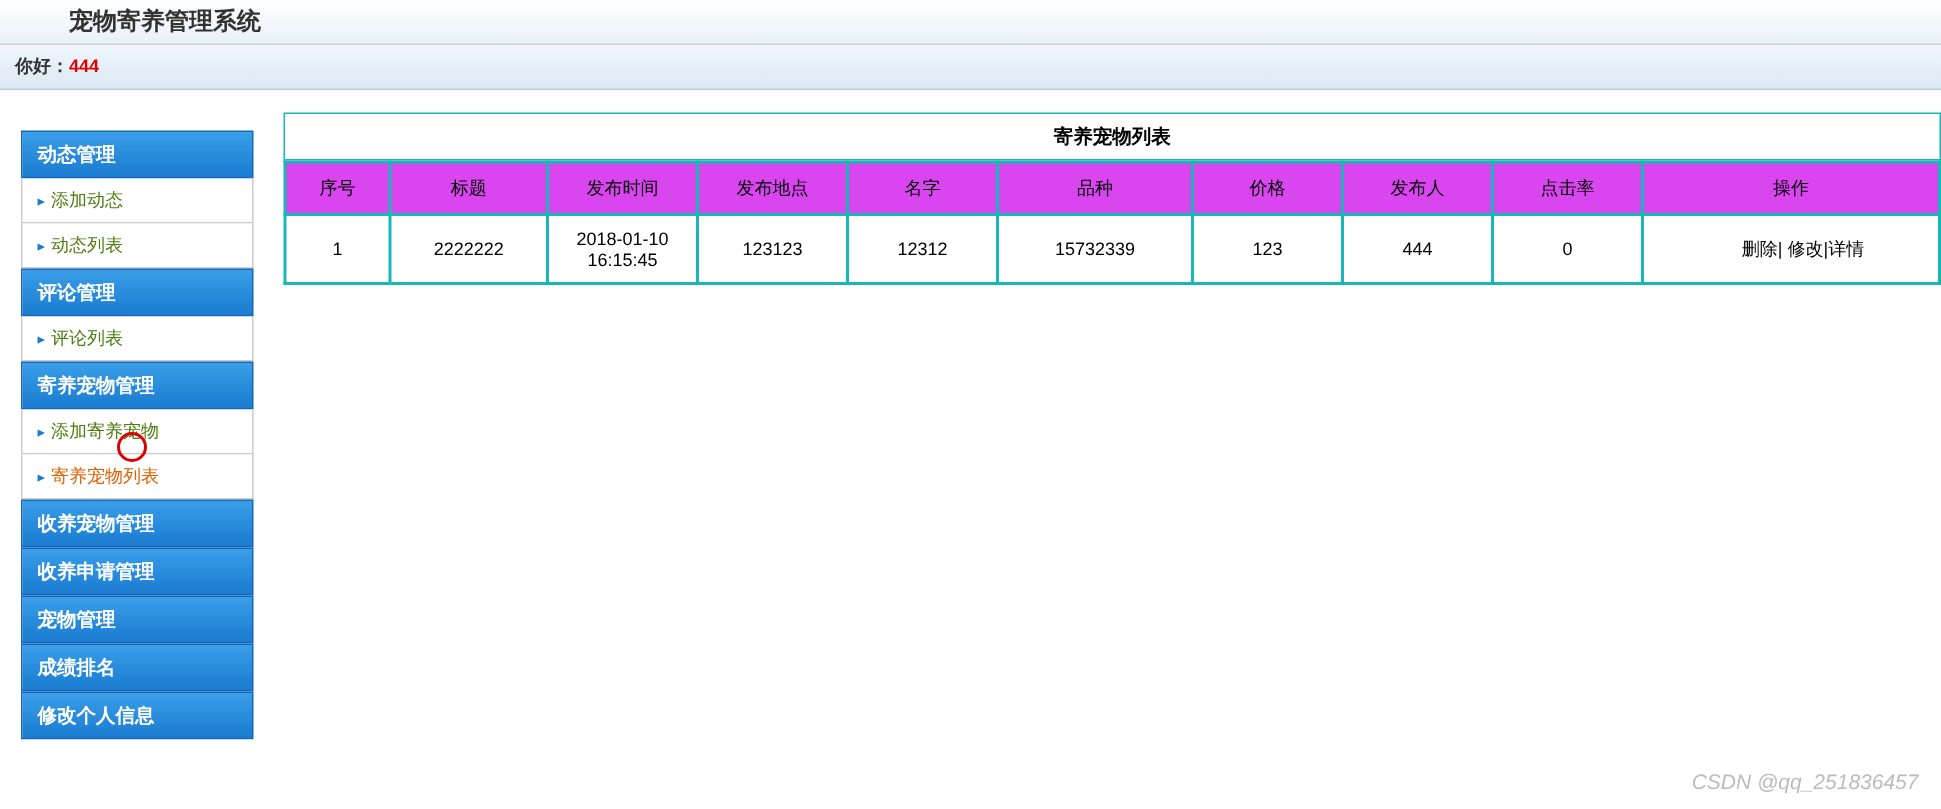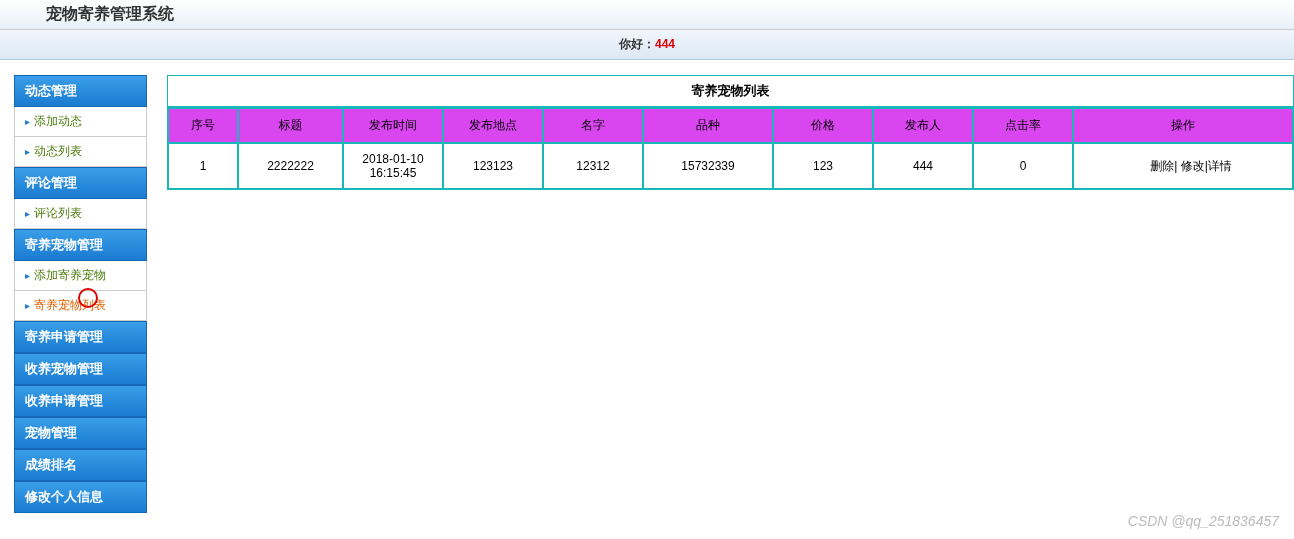--- a/index.html
+++ b/index.html
@@ -1,27 +1,27 @@
 <!DOCTYPE html>
 <html><head>
   <meta charset="utf-8">
   <style>
     * { margin: 0; padding: 0; box-sizing: border-box; }
     body { font-family: "Microsoft YaHei", Arial, sans-serif; font-size: 12px; background: #fff; }
     
     .header { background: linear-gradient(to bottom, #fff 0%, #e8f0f8 100%); border-bottom: 1px solid #ccc; padding: 4px 10px; }
     .header h1 { font-size: 16px; font-weight: bold; color: #333; margin-left: 36px; }
     
-    .topbar { background: linear-gradient(to bottom, #f0f6fc 0%, #dce8f4 100%); border-bottom: 1px solid #b0c8e0; padding: 6px 10px; text-align: center; font-size: 12px; }
+    .topbar { background: linear-gradient(to bottom, #f0f6fc 0%, #dce8f4 100%); border-bottom: 1px solid #b0c8e0; padding: 6px 10px; text-align: left; font-size: 12px; }
     .topbar .greeting-label { color: #333; font-weight: bold; }
     .topbar .username { color: #d00; font-weight: bold; }
     
     .container { display: flex; margin-top: 15px; }
     
-    .sidebar { width: 133px; margin-left: 14px; }
+    .sidebar { width: 155px; margin-left: 14px; margin-top: 12px; }
     .menu-header { background: linear-gradient(to bottom, #3a9ee8 0%, #1a7bd0 100%); color: #fff; font-weight: bold; padding: 6px 10px; border: 1px solid #1568b8; font-size: 13px; cursor: pointer; }
     .menu-item { background: #fff; border: 1px solid #ccc; border-top: none; padding: 6px 10px; cursor: pointer; display: flex; align-items: center; gap: 4px; }
     .menu-item .arrow { color: #1a7bd0; font-size: 10px; }
     .menu-item .label { color: #4d7c0f; }
     .menu-item.active .label { color: #e06000; }
     
     .main { flex: 1; margin-left: 20px; margin-right: 0; }
     .table-title { text-align: center; font-weight: bold; padding: 6px; font-size: 13px; border: 1px solid #18b8b8; }
     table { width: 100%; border-collapse: collapse; }
     th, td { border: 2px solid #18b8b8; padding: 8px 6px; text-align: center; font-size: 12px; }
@@ -65,21 +65,20 @@
     <div class="menu-header">寄养宠物管理</div>
     <div class="menu-item">
       <span class="arrow">▸</span>
       <span class="label">添加寄养宠物</span>
     </div>
     <div class="menu-item active">
       <span class="arrow">▸</span>
       <span class="label">寄养宠物列表</span>
     </div>
 
-    <div class="menu-header">寄养申请管理</div>
     <div class="menu-header">收养宠物管理</div>
     <div class="menu-header">收养申请管理</div>
     <div class="menu-header">宠物管理</div>
     <div class="menu-header">成绩排名</div>
     <div class="menu-header">修改个人信息</div>
   </div>
 
   <div class="main">
     <div class="table-title">寄养宠物列表</div>
     <table>

